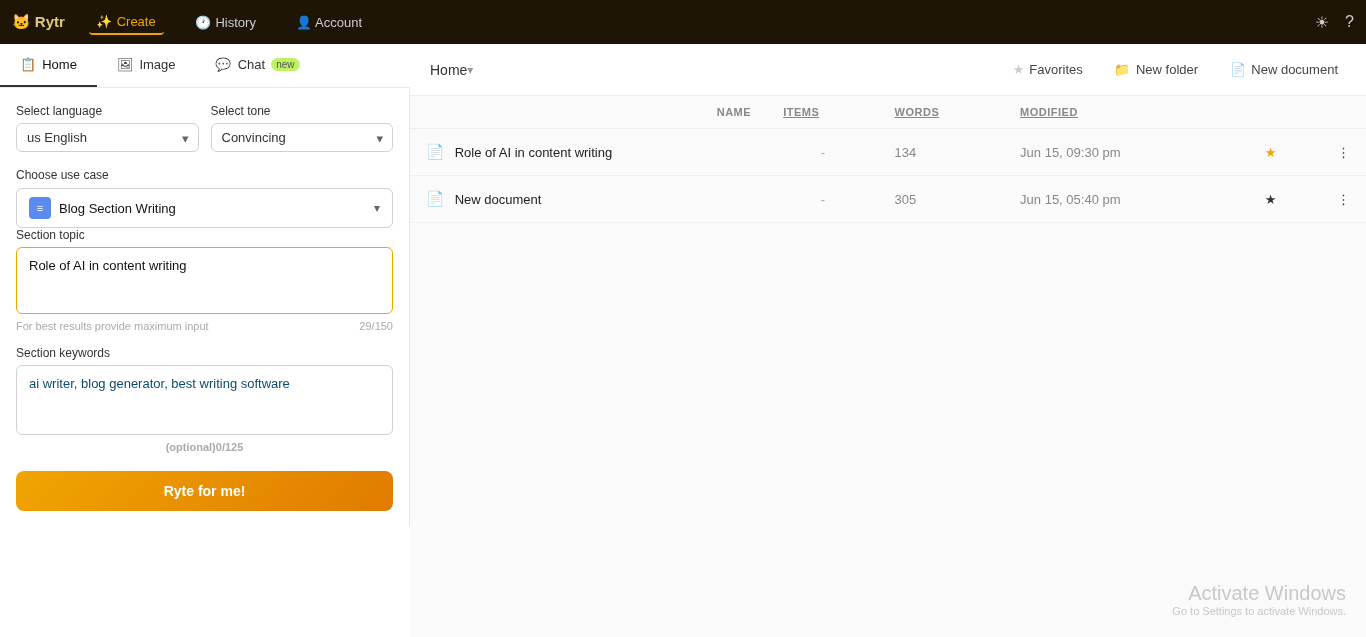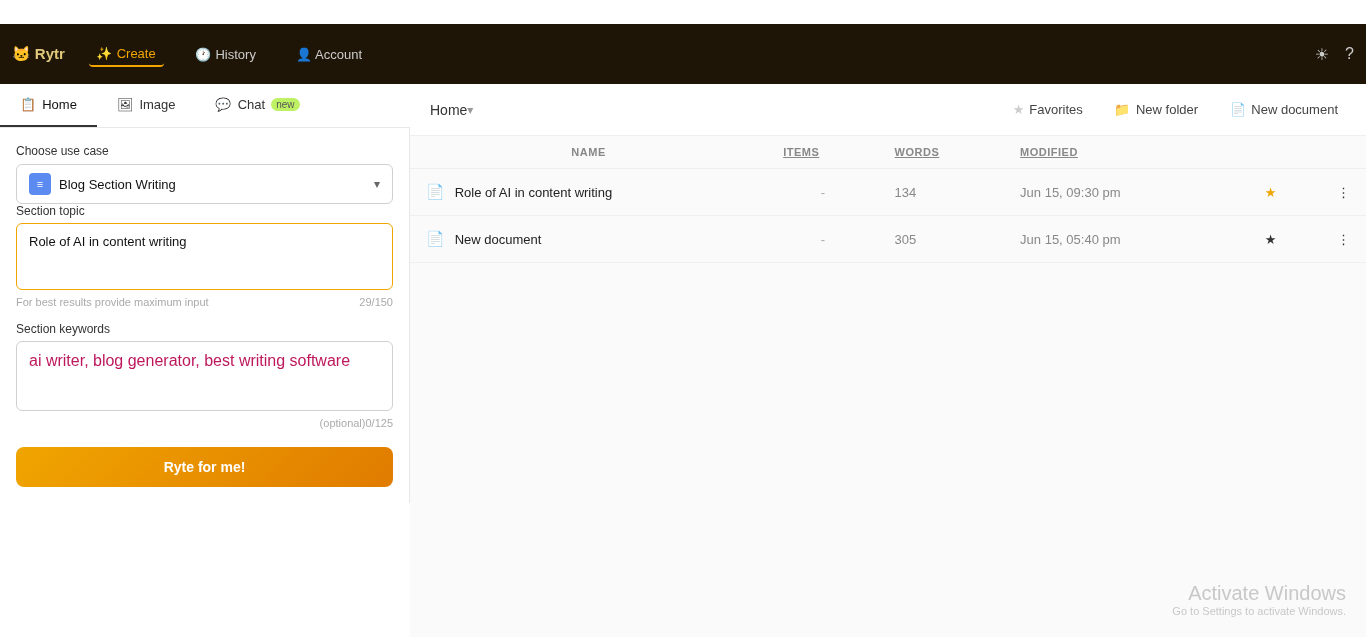--- a/index.html
+++ b/index.html
@@ -2,27 +2,26 @@
 <html><head>
   <meta charset="utf-8">
   <style>
     * { box-sizing: border-box; margin: 0; padding: 0; }
     body { font-family: -apple-system, BlinkMacSystemFont, 'Segoe UI', sans-serif; font-size: 13px; background: #fff; display: flex; flex-direction: column; height: 637px; overflow: hidden; }
 
     
     .top-nav {
       background: #1e1507;
       color: #e0c97a;
-      height: 60px;
+      height: 44px;
       display: flex;
       align-items: center;
       padding: 0 12px;
       gap: 24px;
       flex-shrink: 0;
-      margin-top: 24px;
     }
     .nav-logo {
       display: flex; align-items: center; gap: 6px;
       color: #e0c97a; font-weight: 600; font-size: 15px;
     }
     .nav-item {
       display: flex; align-items: center; gap: 6px;
       color: #ccc; font-size: 13px; cursor: pointer; padding: 4px 8px; border-radius: 4px;
     }
     .nav-item.active { color: #f0a500; border-bottom: 2px solid #f0a500; }
@@ -106,25 +105,25 @@
     .text-input {
       width: 100%; border: 1.5px solid #f0a500; border-radius: 6px;
       padding: 10px 12px; font-size: 13px; color: #111; resize: none;
       outline: none; font-family: inherit;
     }
     .text-input::placeholder { color: #aaa; }
     .input-hint { display: flex; justify-content: space-between; font-size: 11px; color: #aaa; margin-top: 3px; margin-bottom: 14px; }
 
     .keywords-input {
       width: 100%; border: 1px solid #d0d0d0; border-radius: 6px;
-      padding: 10px 12px; font-size: 16px; color: #be185d; resize: none;
+      padding: 10px 12px; font-size: 13px; color: #0c4a6e; resize: none;
       outline: none; font-family: inherit; height: 70px;
     }
     .keywords-input::placeholder { color: #aaa; }
-    .kw-hint { display: flex; justify-content: flex-end; font-size: 11px; color: #aaa; margin-top: 3px; margin-bottom: 14px; }
+    .kw-hint { display: flex; justify-content: center; font-size: 11px; color: #aaa; margin-top: 3px; margin-bottom: 14px; font-weight: bold; }
     .kw-optional { color: #aaa; font-size: 11px; }
 
     .bottom-row { display: flex; gap: 12px; margin-bottom: 14px; }
     .generate-btn {
       width: 100%; background: linear-gradient(135deg, #f0a500, #e07b00);
       border: none; border-radius: 8px; padding: 12px;
       color: #fff; font-size: 14px; font-weight: 600; cursor: pointer;
       margin-top: 4px;
     }
 
@@ -151,21 +150,21 @@
       font-size: 13px; color: #444; cursor: pointer; padding: 4px 8px;
       border-radius: 4px;
     }
 
     
     .file-table { width: 100%; border-collapse: collapse; }
     .file-table thead tr {
       border-bottom: 1px solid #eee;
     }
     .file-table thead th {
-      padding: 10px 16px; text-align: center;
+      padding: 10px 16px; text-align: right;
       font-size: 11px; font-weight: 600; color: #888;
       text-transform: uppercase; letter-spacing: 0.5px;
     }
     .file-table thead th.right { text-align: left; text-decoration: underline; }
     .file-table tbody tr {
       border-bottom: 1px solid #f0f0f0;
       cursor: pointer;
     }
     .file-table tbody td {
       padding: 14px 16px; font-size: 13px; color: #333;
@@ -225,20 +224,38 @@
       <div class="sub-nav-item">
         <span>💬</span>
         <span>Chat</span>
         <span class="badge">new</span>
       </div>
     </div>
 
     <div class="left-panel">
 
       
+      <div class="form-row">
+        <div class="form-group">
+          <label class="form-label">Select language</label>
+          <div class="select-wrapper">
+            <select class="select-box">
+              <option>us English</option>
+            </select>
+          </div>
+        </div>
+        <div class="form-group">
+          <label class="form-label">Select tone</label>
+          <div class="select-wrapper">
+            <select class="select-box">
+              <option>Convincing</option>
+            </select>
+          </div>
+        </div>
+      </div>
 
       
       <div class="use-case-label">Choose use case</div>
       <div class="use-case-select">
         <div class="use-case-icon">≡</div>
         <span class="use-case-text">Blog Section Writing</span>
         <span class="use-case-chevron">▾</span>
       </div>
 
       

